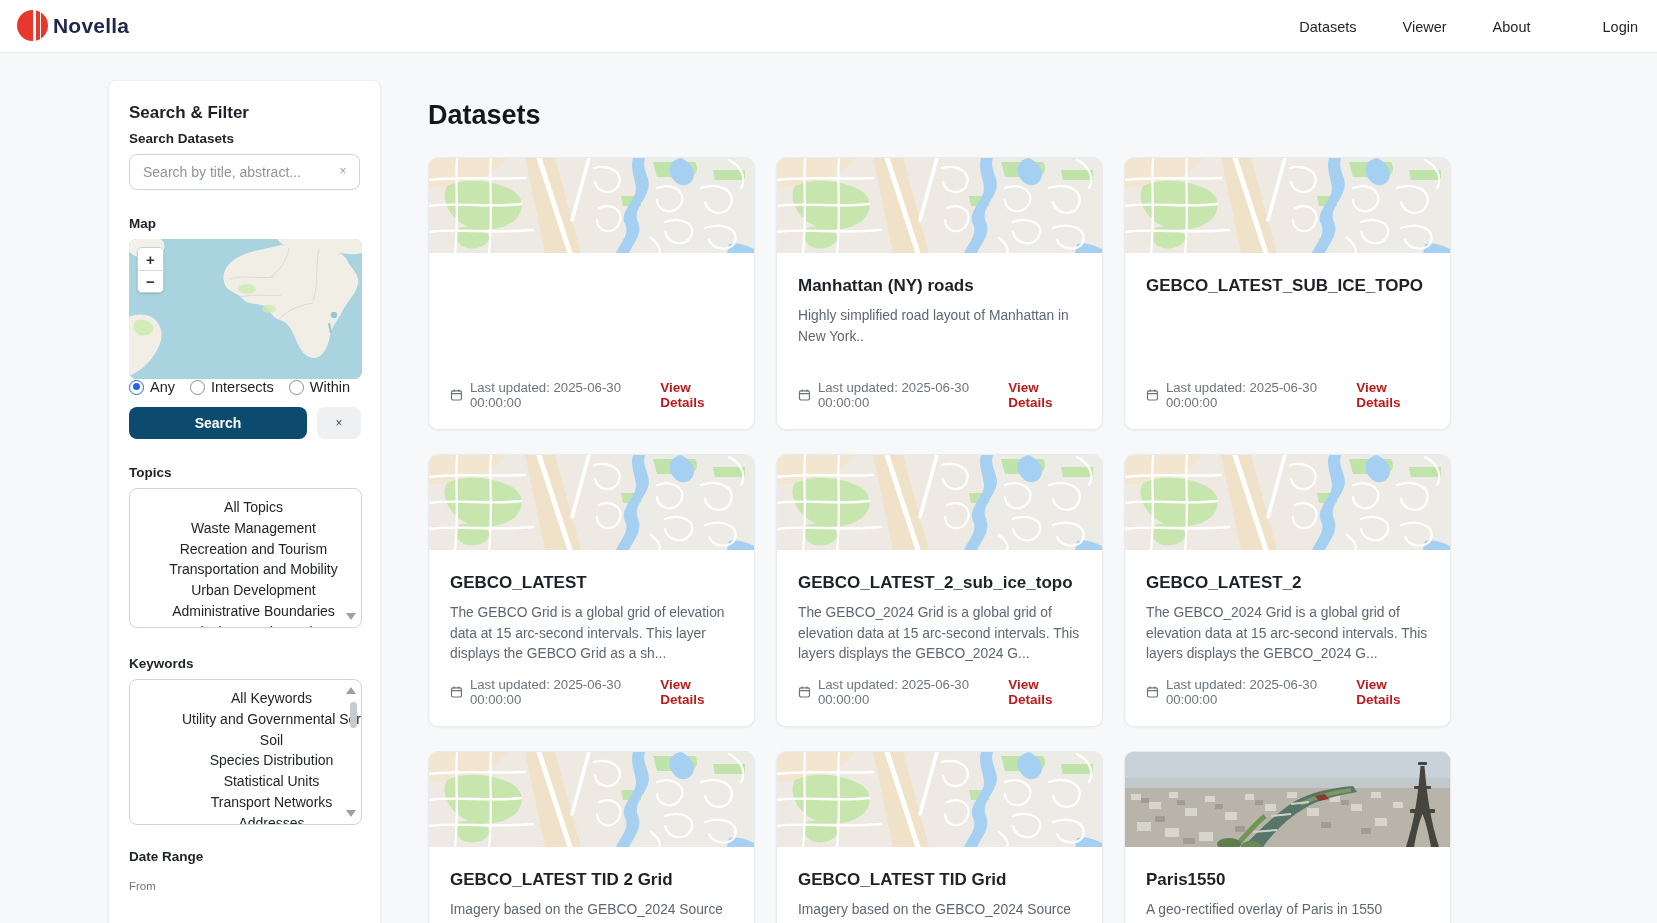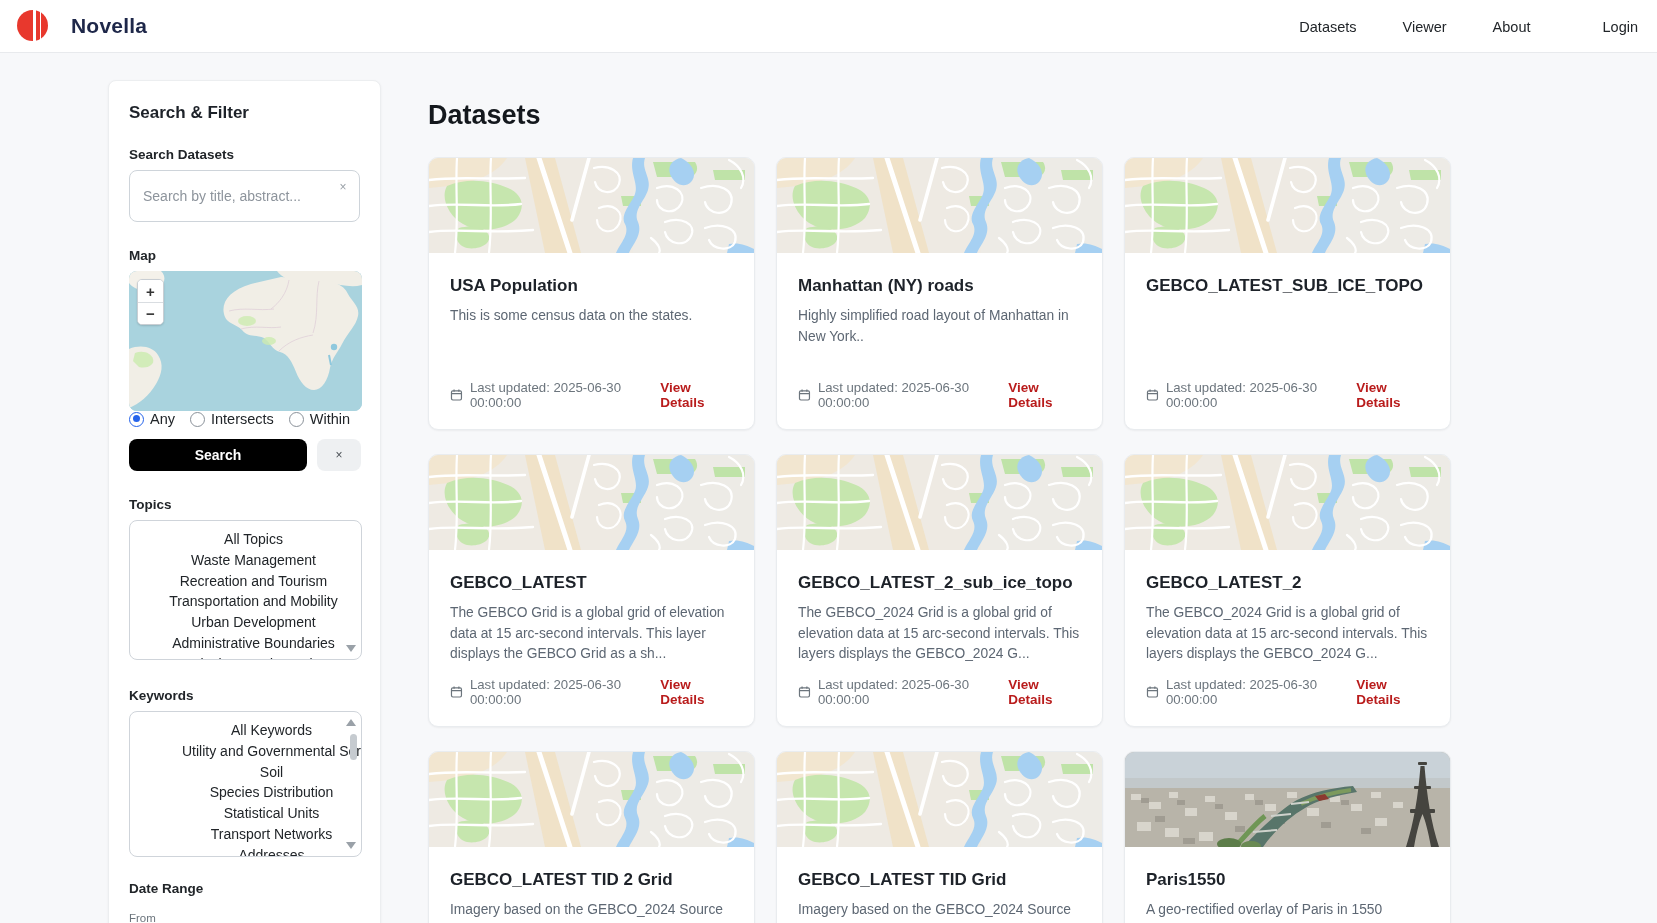--- a/index.html
+++ b/index.html
@@ -1,54 +1,54 @@
 <!DOCTYPE html>
 <html><head>
 <meta charset="utf-8">
 <style>
   * { margin:0; padding:0; box-sizing:border-box; }
   html,body { width:1657px; height:923px; overflow:hidden; }
   body { font-family:"Liberation Sans","DejaVu Sans",sans-serif; background:#f7f8fa; color:#212529; position:relative; }
 
   
   .navbar { position:absolute; left:0; top:0; width:1657px; height:53px; background:#fff; border-bottom:1px solid #e8eaed; z-index:5; }
-  .brand { position:absolute; left:17px; top:10px; display:flex; align-items:center; gap:23px; cursor:pointer; }
+  .brand { position:absolute; left:17px; top:10px; display:flex; align-items:center; gap:5px; cursor:pointer; }
   .brand-mark { width:31px; height:31px; border-radius:50%;
     background:linear-gradient(90deg,#e8382d 0 53%,#fff 53% 61%,#e8382d 61% 74%,#fff 74% 79%,#e8382d 79% 100%); }
   .brand-name { font-size:21px; font-weight:700; color:#1e2749; letter-spacing:.2px; }
   .nav-links { position:absolute; right:19px; top:0; height:53px; display:flex; align-items:center; gap:46px; }
   .nav-link { font-size:14.5px; color:#212529; text-decoration:none; cursor:pointer; }
   .nav-link:last-child { margin-left:26px; }
 
   
   .sidebar { position:absolute; left:108px; top:80px; width:273px; height:900px; background:#fff;
     border:1px solid #eceef0; border-radius:8px; box-shadow:0 1px 3px rgba(0,0,0,.05); padding:22px 20px; }
   .sb-title { font-size:17px; font-weight:700; color:#1d2229; }
   .sb-label { font-size:13.5px; font-weight:700; color:#212529; }
-  .mt-lbl { margin-top:24px; margin-bottom:8px; }
+  .mt-lbl { margin-top:8px; margin-bottom:8px; }
   .text-input { position:relative; }
-  .text-input input { width:100%; height:52px; border:1px solid #ced4da; border-radius:8px; padding:0 28px 0 13px;
+  .text-input input { width:100%; height:36px; border:1px solid #ced4da; border-radius:8px; padding:0 28px 0 13px;
     font-size:14px; font-family:inherit; color:#8b5cf6; background:#fff; outline:none; }
   .text-input input::placeholder { color:#8d949c; }
   .input-clear { position:absolute; right:9px; top:9px; width:16px; height:16px; color:#9aa1a8; font-size:12px;
     line-height:16px; text-align:center; cursor:pointer; }
 
   .mini-map { position:relative; margin-top:8px; width:233px; height:140px; border-radius:8px; overflow:hidden; background:#a9d3de; cursor:grab; }
   .zoom-ctl { position:absolute; left:8px; top:8px; width:27px; background:#fff; border:1px solid #c9ced3; border-radius:5px; overflow:hidden; box-shadow:0 1px 2px rgba(0,0,0,.15); }
   .zoom-btn { display:block; width:100%; height:22px; font-size:15px; font-weight:700; color:#333; text-align:center; line-height:21px; cursor:pointer; background:#fff; border:none; }
   .zoom-btn + .zoom-btn { border-top:1px solid #d9dde1; }
 
   .radio-row { display:flex; align-items:center; gap:15px; }
   .radio-opt { display:flex; align-items:center; gap:6px; font-size:14.5px; cursor:pointer; }
   .radio-dot { width:15px; height:15px; border-radius:50%; border:1.6px solid #8a9199; background:#fff; position:relative; }
   .radio-opt.sel .radio-dot { border-color:#2563eb; }
   .radio-opt.sel .radio-dot::after { content:""; position:absolute; left:2.6px; top:2.6px; width:7px; height:7px; border-radius:50%; background:#2563eb; }
 
   .btn-row { display:flex; gap:10px; margin-top:12px; }
-  .btn-search { flex:0 0 178px; height:32px; background:#000000; color:#fff; border:none; border-radius:8px;
+  .btn-search { flex:0 0 178px; height:32px; background:#0c4a6e; color:#fff; border:none; border-radius:8px;
     font-size:14px; font-weight:700; font-family:inherit; cursor:pointer; }
   .btn-clearbox { flex:0 0 44px; height:32px; background:#eef0f2; border:none; border-radius:8px; color:#4a5056;
     font-size:12px; cursor:pointer; font-family:inherit; }
 
   .listbox { position:relative; margin-top:8px; width:233px; border:1px solid #cfd4da; border-radius:8px; background:#fff; overflow:hidden; }
   .listbox.topics { height:140px; }
   .listbox.keywords { height:146px;padding-left:36px; }
   .listbox .items { padding:8px 0 0 16px; }
   .list-item { font-size:14px; line-height:20.8px; color:#212529; white-space:nowrap; cursor:pointer;text-align:center; }
   .tri-down { position:absolute; right:5px; bottom:7px; width:0; height:0; border-left:5px solid transparent; border-right:5px solid transparent; border-top:7px solid #9aa1a8; }
@@ -267,24 +267,20 @@
   <div class="from-lbl">From</div>
 
 </aside>
 
 <h1 class="page-title">Datasets</h1>
 <div class="grid">
   <div class="card">
     <svg class="thumb" viewBox="0 0 327 95">
       <use href="#thumb-map"></use>
     </svg>
-    <div class="card-body">
-      <div class="card-title">USA Population</div>
-      <div class="card-desc">This is some census data on the states.</div>
-    </div>
     <div class="card-footer">
       <div class="updated">
         <svg width="14" height="14" viewBox="0 0 14 14">
           <rect x="1.6" y="2.6" width="10.8" height="9.8" rx="1.5" fill="none" stroke="#6c757d" stroke-width="1.3"></rect>
           <line x1="1.6" y1="5.6" x2="12.4" y2="5.6" stroke="#6c757d" stroke-width="1.3"></line>
           <line x1="4.4" y1="1" x2="4.4" y2="3.4" stroke="#6c757d" stroke-width="1.3"></line>
           <line x1="9.6" y1="1" x2="9.6" y2="3.4" stroke="#6c757d" stroke-width="1.3"></line>
         </svg>
         <span>Last updated: 2025-06-30 00:00:00</span>
       </div>

